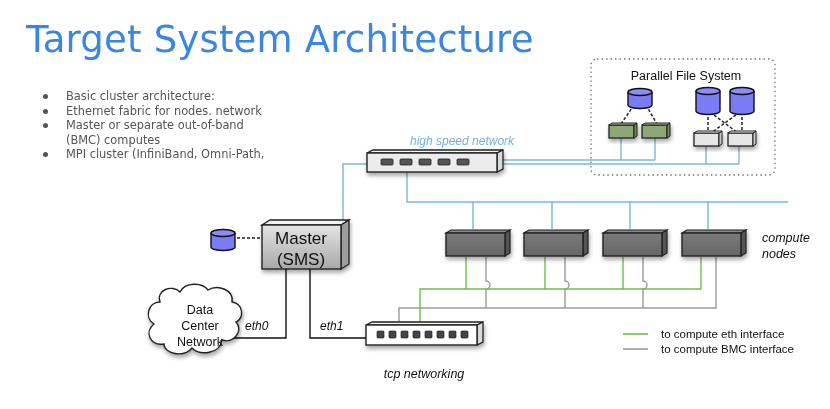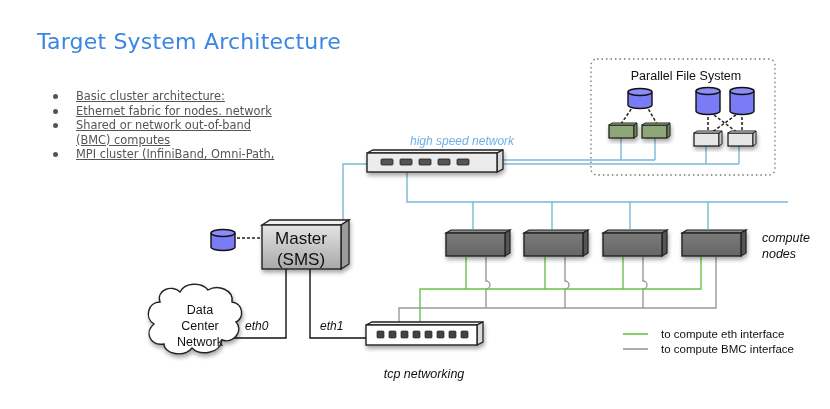--- a/index.html
+++ b/index.html
@@ -1,38 +1,38 @@
 <!DOCTYPE html>
 <html><head>
 <meta charset="utf-8">
 <style>
   html, body { margin: 0; padding: 0; background: #ffffff; }
   body { width: 830px; height: 409px; position: relative; overflow: hidden; font-family: "Liberation Sans", sans-serif; }
-  .title { position: absolute; left: 22px; top: 14px; font-family: "DejaVu Sans", sans-serif; font-size: 22px; color: #3a86e0; font-weight: normal; letter-spacing: 0.2px; margin: 15px; }
-  .bullets { position: absolute; left: 50px; top: 89px; margin: 0; padding: 0; list-style: none; font-family: "DejaVu Sans", sans-serif; font-size: 11.4px; line-height: 14.6px; color: #555; text-decoration: underline; }
+  .title { position: absolute; left: 22px; top: 14px; font-family: "DejaVu Sans", sans-serif; font-size: 37px; color: #3a86e0; font-weight: normal; letter-spacing: 0.2px; margin: 4px; }
+  .bullets { position: absolute; left: 40px; top: 89px; margin: 0; padding: 0; list-style: none; font-family: "DejaVu Sans", sans-serif; font-size: 11.4px; line-height: 14.6px; color: #555; }
   .bullets li { position: relative; padding-left: 26px; }
   .bullets li::before { content: ""; position: absolute; left: 3px; top: 5px; width: 5px; height: 5px; border-radius: 50%; background: #555; }
   .bl { display: block; }
   svg { position: absolute; left: 0; top: 0; }
   .lbl { font-family: "Liberation Sans", sans-serif; }
 </style>
 </head>
 <body>
 
 <h1 class="title">Target System Architecture</h1>
 
 <ul class="bullets">
   <li>
     <span class="bl">Basic cluster architecture:</span>
   </li>
   <li>
     <span class="bl">Ethernet fabric for nodes. network</span>
   </li>
   <li>
-    <span class="bl">Shared or network out-of-band</span>
+    <span class="bl">Master or separate out-of-band</span>
     <span class="bl">(BMC) computes</span>
   </li>
   <li>
     <span class="bl">MPI cluster (InfiniBand, Omni-Path,</span>
   </li>
 </ul>
 
 <svg width="830" height="409" viewBox="0 0 830 409">
   <defs>
     <linearGradient id="gMaster" x1="0" y1="0" x2="0" y2="1">

